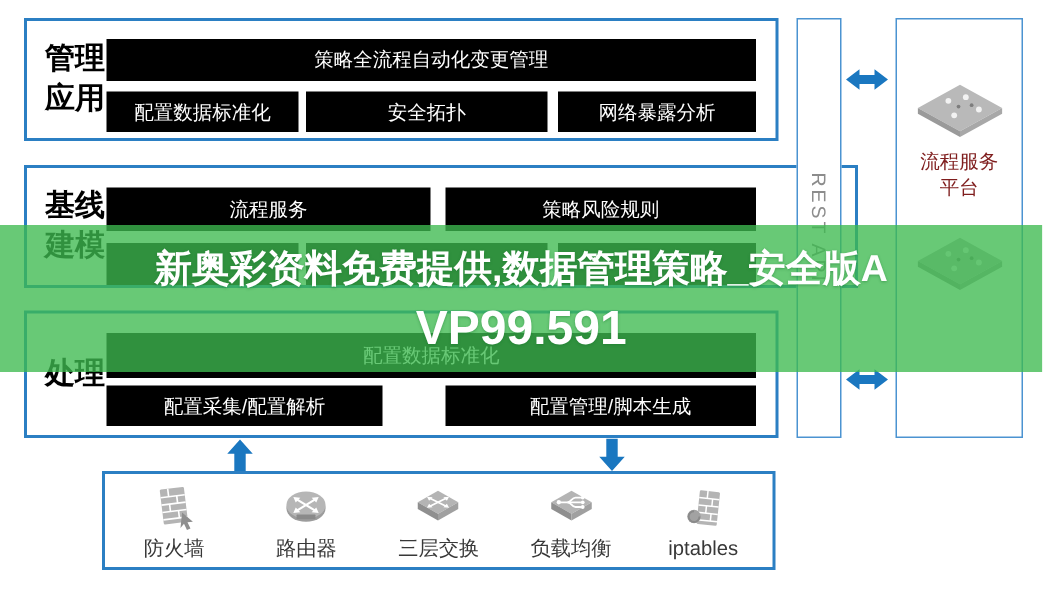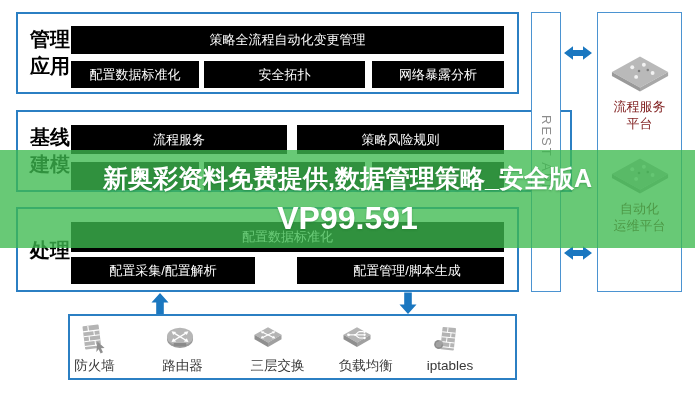--- a/index.html
+++ b/index.html
@@ -29,21 +29,21 @@
   .pgroup .plabel{font-size:13px;color:#7f1d1d;line-height:1.3;margin-top:2px;}
   .pgroup .plabel span{display:block;}
 
   
   .arrow{position:absolute;}
 
   
   .device-panel{position:absolute;left:68px;top:314px;width:449px;height:66px;
                 background:#fff;border:2px solid #2b7fc3;display:flex;
                 align-items:center;justify-content:space-evenly;}
-  .device{display:flex;flex-direction:column;align-items:flex-start;width:84px;}
+  .device{display:flex;flex-direction:column;align-items:center;width:84px;}
   .device .dlabel{font-size:13.5px;color:#383838;margin-top:1px;white-space:nowrap;}
 
   
   .overlay{position:absolute;left:0;top:150px;width:695px;height:98px;z-index:30;
            background:rgba(62,186,80,0.78);display:flex;flex-direction:column;
            align-items:center;justify-content:center;color:#ffffff;}
   .overlay .l1{font-size:25px;font-weight:bold;white-space:nowrap;
                text-shadow:0 1px 2px rgba(20,110,40,0.45);}
   .overlay .l2{font-size:32px;font-weight:bold;margin-top:5px;
                text-shadow:0 1px 2px rgba(20,110,40,0.45);}
@@ -112,24 +112,20 @@
         <polygon points="32,3 61,19 32,35 3,19" fill="#b9b9b9"></polygon>
         <polygon points="3,19 32,35 32,39 3,23" fill="#9a9a9a"></polygon>
         <polygon points="61,19 32,35 32,39 61,23" fill="#a8a8a8"></polygon>
         <circle cx="24" cy="14" r="2" fill="#f2f2f2"></circle>
           <circle cx="36" cy="11.5" r="2" fill="#f2f2f2"></circle>
         <circle cx="45" cy="20" r="2" fill="#f2f2f2"></circle>
           <circle cx="28" cy="24" r="2" fill="#f2f2f2"></circle>
         <circle cx="40" cy="17" r="1.3" fill="#7d7d7d"></circle>
           <circle cx="31" cy="18" r="1.3" fill="#7d7d7d"></circle>
       </svg>
-      <div class="plabel">
-        <span>自动化</span>
-        <span>运维平台</span>
-      </div>
     </div>
   </div>
 
   <svg class="arrow" style="left:563px;top:44px;" width="30" height="18" viewBox="0 0 30 18">
     <path d="M1 9 L10 2.2 V6 H20 V2.2 L29 9 L20 15.8 V12 H10 V15.8 Z" fill="#1a77c0"></path>
   </svg>
   <svg class="arrow" style="left:563px;top:244px;" width="30" height="18" viewBox="0 0 30 18">
     <path d="M1 9 L10 2.2 V6 H20 V2.2 L29 9 L20 15.8 V12 H10 V15.8 Z" fill="#1a77c0"></path>
   </svg>
   <svg class="arrow" style="left:151px;top:292px;" width="18" height="23" viewBox="0 0 18 23">

